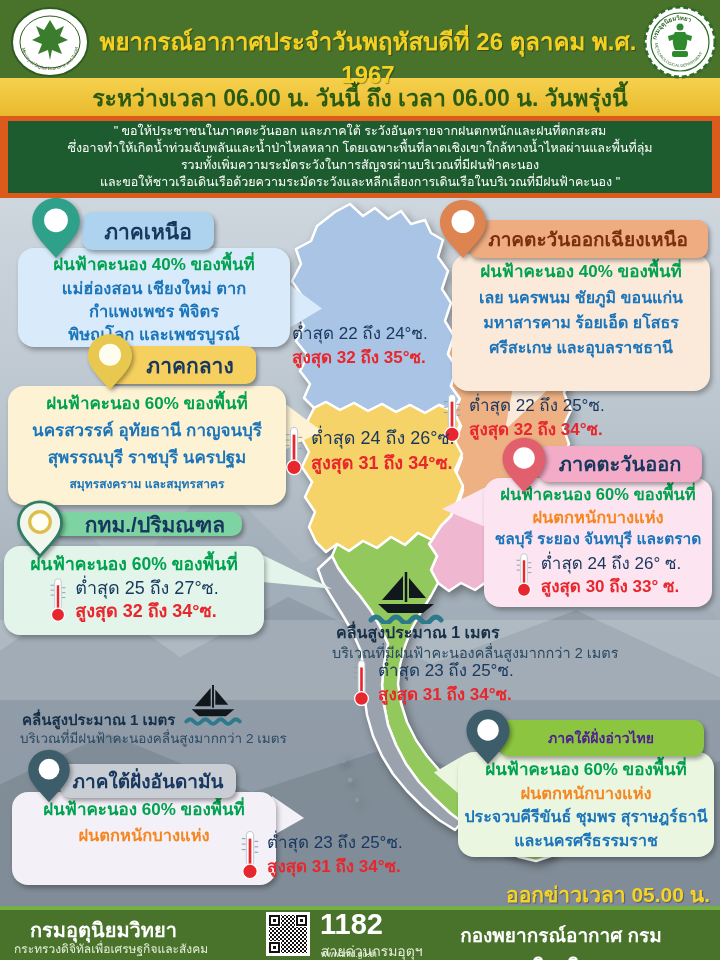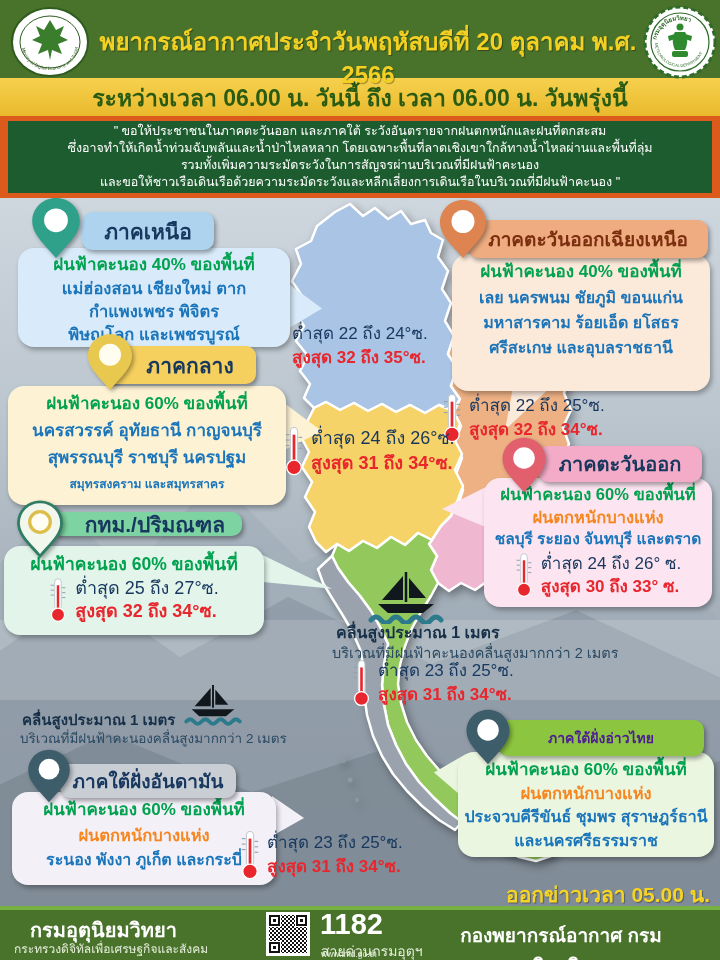--- a/index.html
+++ b/index.html
@@ -69,21 +69,21 @@
 
 <div id="stage">
 
   <div class="abs mainbg"></div>
   <div class="abs mtn1"></div>
   <div class="abs mtn2"></div>
   <div class="abs mtn3"></div>
   <div class="abs haze"></div>
 
   <div class="abs header"></div>
-  <div class="abs hdr-title">พยากรณ์อากาศประจำวันพฤหัสบดีที่ 20 ตุลาคม พ.ศ. 2566</div>
+  <div class="abs hdr-title">พยากรณ์อากาศประจำวันพฤหัสบดีที่ 26 ตุลาคม พ.ศ. 1967</div>
   <svg class="abs logo" style="left:10px;top:6px" width="80" height="72" viewBox="0 0 80 72">
     <ellipse cx="40" cy="36" rx="38" ry="34" fill="#ffffff" stroke="#2e5c1f" stroke-width="2"></ellipse>
     <ellipse cx="40" cy="36" rx="30" ry="26" fill="none" stroke="#2e5c1f" stroke-width="1"></ellipse>
     <path d="M40,14 L46,24 L54,20 L50,30 L58,34 L48,38 L52,48 L42,44 L40,54 L38,44 L28,48 L32,38 L22,34 L30,30 L26,20 L34,24 Z" fill="#3a7d2c"></path>
     <defs>
         <path id="arcB1" d="M12,40 A28,24 0 0 0 68,40"></path>
       </defs>
     <text font-size="4.6" fill="#2e5c1f"><textPath href="#arcB1" startOffset="2">Ministry of Digital Economy and Society</textPath></text>
   </svg>
   <svg class="abs logo" style="left:642px;top:2px" width="76" height="80" viewBox="0 0 76 80">
@@ -328,21 +328,20 @@
   <div class="abs pill" style="left:498px;top:720px;width:206px;height:36px;background:#8cc540;color:#4c1d95;font-size:14px">ภาคใต้ฝั่งอ่าวไทย</div>
   <svg class="abs pin" style="left:464px;top:708px" width="48" height="58" viewBox="0 0 50 62">
     <path d="M25,2 C12,2 2,12 2,24.5 C2,37 13,46 25,60 C37,46 48,37 48,24.5 C48,12 38,2 25,2 Z" fill="#3e5d6b"></path>
     <circle cx="25" cy="23.5" r="11.5" fill="#ffffff"></circle>
   </svg>
 
   <div class="abs tail" style="left:272px;top:796px;width:32px;height:40px;background:#f3f0f8;clip-path:polygon(0 0,100% 55%,0 100%)"></div>
   <div class="abs bubble" style="left:12px;top:792px;width:264px;height:88px;background:#f3f0f8">
     <div class="stat" style="font-size:17px;line-height:26px">ฝนฟ้าคะนอง 60% ของพื้นที่</div>
     <div class="heavy" style="font-size:16.5px;line-height:24px">ฝนตกหนักบางแห่ง</div>
-    <div class="prov" style="font-size:16px;line-height:25px">ระนอง พังงา ภูเก็ต และกระบี่</div>
   </div>
   <div class="abs pill" style="left:60px;top:764px;width:176px;height:34px;background:#c9ced4;color:#17375e;font-size:19px">ภาคใต้ฝั่งอันดามัน</div>
   <svg class="abs pin" style="left:26px;top:748px" width="46" height="56" viewBox="0 0 50 62">
     <path d="M25,2 C12,2 2,12 2,24.5 C2,37 13,46 25,60 C37,46 48,37 48,24.5 C48,12 38,2 25,2 Z" fill="#3e5d6b"></path>
     <circle cx="25" cy="23.5" r="11.5" fill="#ffffff"></circle>
   </svg>
 
   <div class="abs freetemp" style="left:240px;top:828px">
     <svg width="20" height="54" viewBox="0 0 22 56">
       <rect x="7" y="2" width="8" height="38" rx="4" fill="#fff" stroke="#b9c2c9"></rect>

